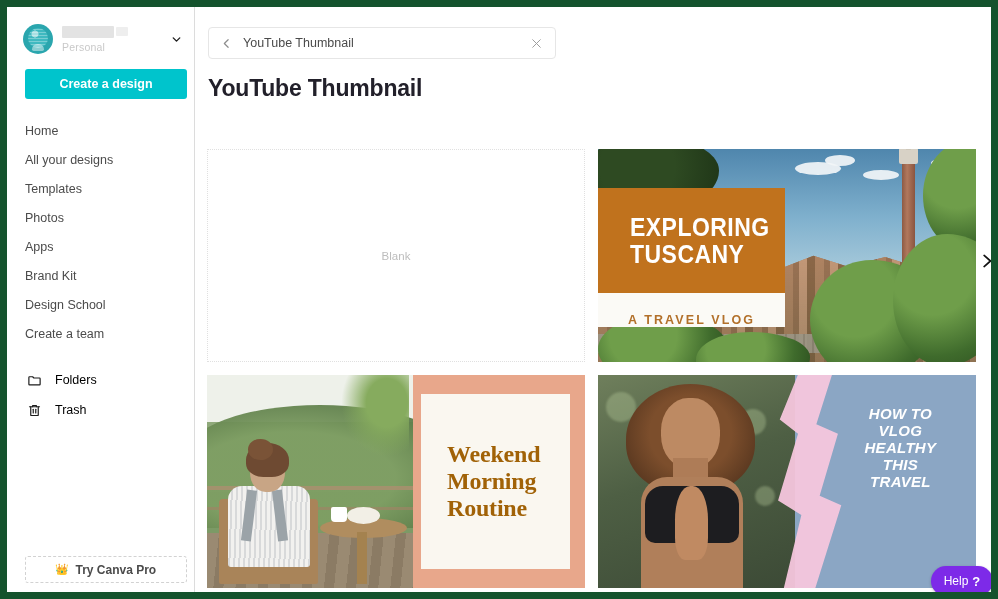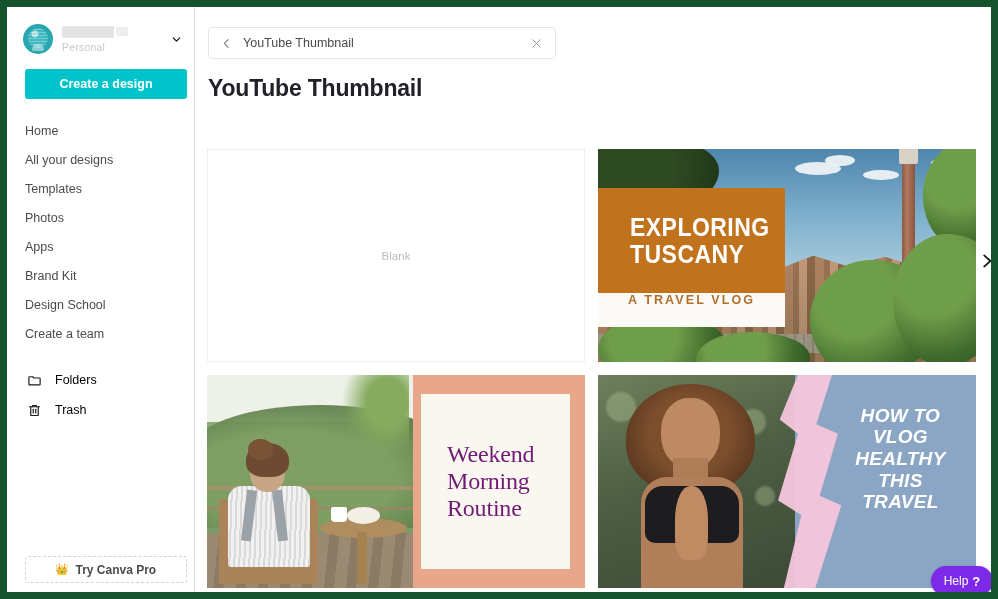--- a/index.html
+++ b/index.html
@@ -305,21 +305,21 @@
     letter-spacing: .5px;
     transform: scaleX(.92);
     transform-origin: left center;
   }
   .tus-sub-band {
     position: absolute;
     left: 0; top: 67.5%;
     width: 49.5%; height: 16%;
     background: #fbfaf6;
     display: flex;
-    align-items: flex-start;
+    align-items: flex-end;
     justify-content: center;
   }
   .tus-sub {
     color: #b2702a;
     font-size: 12.5px;
     font-weight: bold;
     letter-spacing: 2.1px;
   }
 
   
@@ -446,24 +446,24 @@
     left: 56.5%; top: 9%;
     width: 39.5%; height: 82%;
     background: #faf7f0;
     display: flex;
     flex-direction: column;
     justify-content: center;
     padding-left: 7%;
   }
   .wk-line {
     font-family: "Liberation Serif", serif;
-    font-weight: normal;
+    font-weight: bold;
     font-size: 24px;
     line-height: 1.12;
-    color: #701a75;
+    color: #a16207;
     letter-spacing: -.2px;
   }
 
   
   .healthy { background: #8ba6c4; }
   .hl-photo {
     position: absolute;
     left: 0; top: 0;
     width: 52%; height: 100%;
     overflow: hidden;
@@ -528,21 +528,21 @@
     position: absolute;
     left: 62%; top: 14%;
     width: 36%;
     text-align: center;
   }
   .hl-line {
     font-family: "Liberation Sans", sans-serif;
     font-weight: bold;
     font-style: italic;
     color: #ffffff;
-    font-size: 19px;
+    font-size: 15px;
     line-height: 1.14;
     letter-spacing: .3px;
   }
 
   
   .next-arrow {
     position: absolute;
     right: 6px; top: 237px;
     width: 22px; height: 34px;
     display: flex; align-items: center; justify-content: center;

